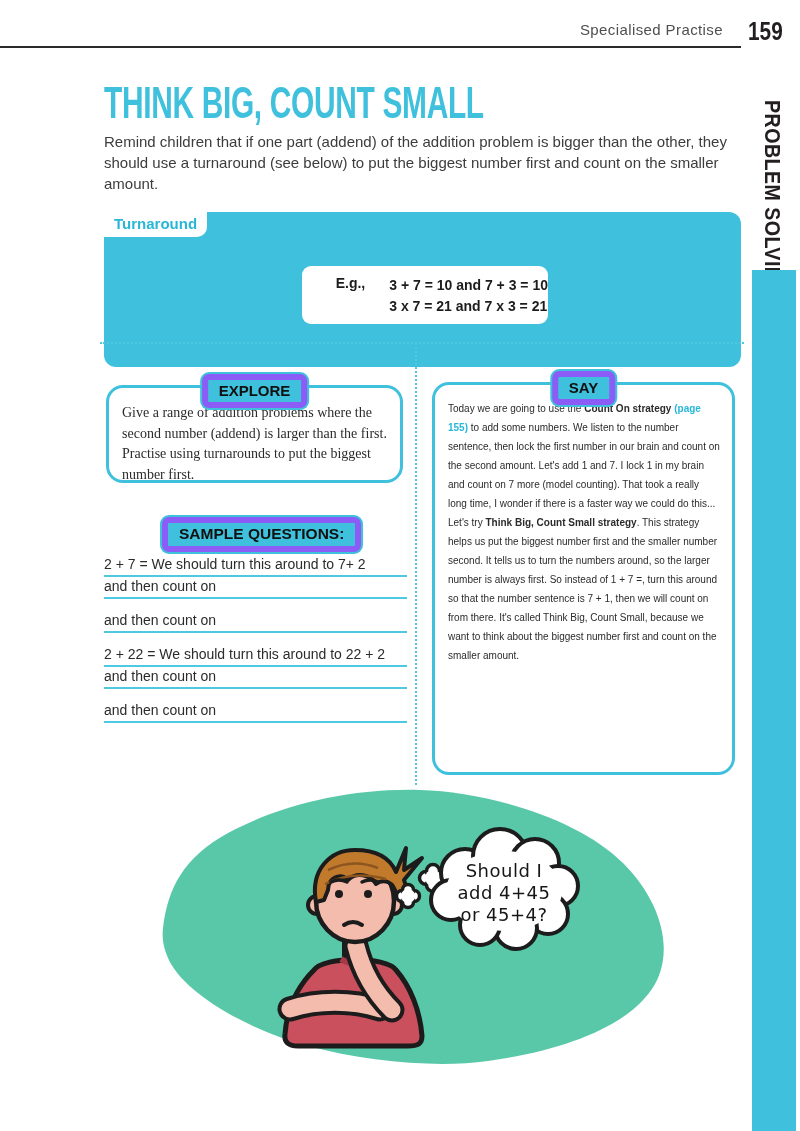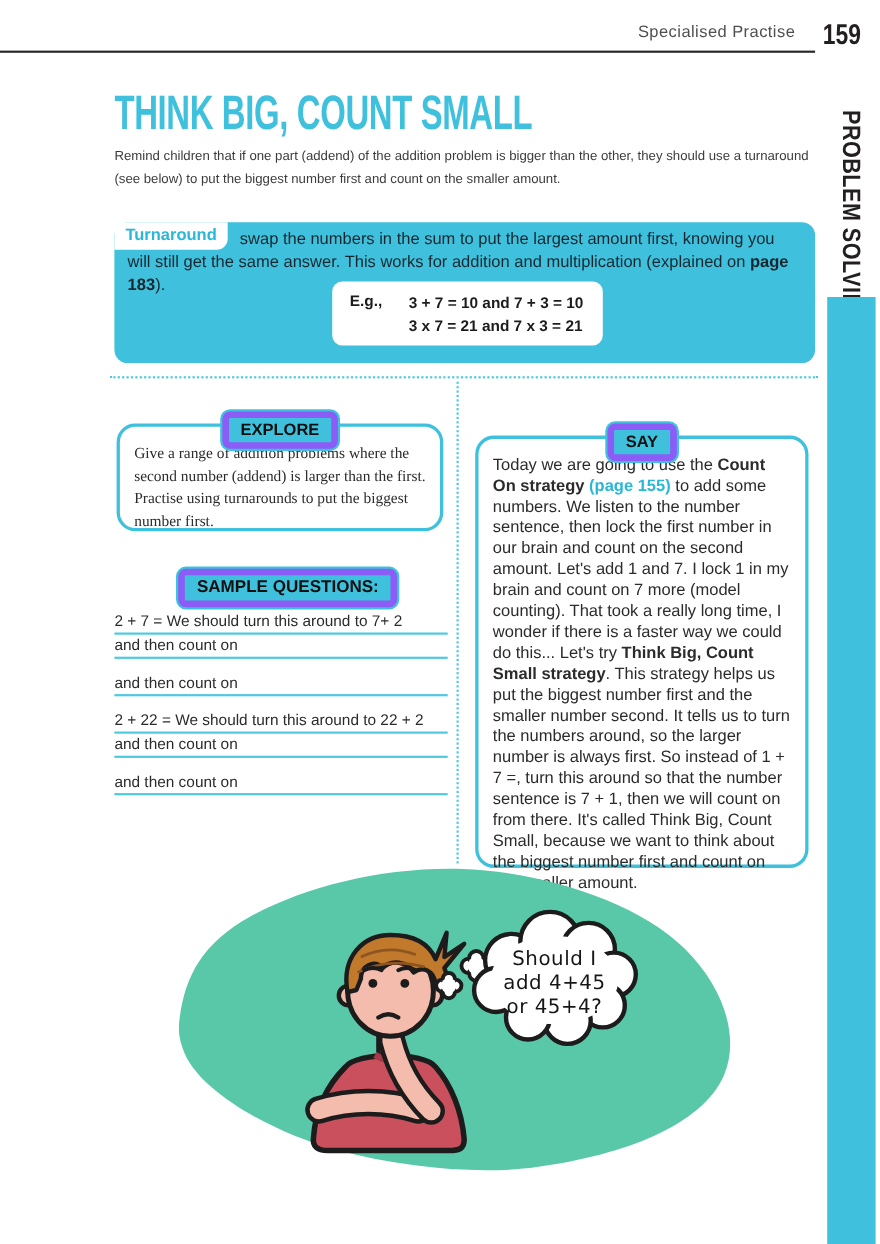--- a/index.html
+++ b/index.html
@@ -23,43 +23,43 @@
   .pagenum{position:absolute;left:748px;top:16px;width:50px;font-size:26px;font-weight:bold;
     color:#231f20;transform:scaleX(0.8);transform-origin:left top;letter-spacing:0px;}
   .side-label{position:absolute;left:752px;top:100px;width:36px;
     writing-mode:vertical-rl;text-orientation:mixed;
     font-size:24px;font-weight:bold;color:#231f20;letter-spacing:0.5px;
     transform:scale(0.95,0.82);transform-origin:top left;white-space:nowrap;}
   .side-bar{position:absolute;left:752px;top:270px;width:44px;height:861px;background:var(--accent);}
   
   .title{position:absolute;left:104px;top:78px;font-size:44px;font-weight:bold;color:var(--accent);
     transform:scaleX(0.68);transform-origin:left top;white-space:nowrap;letter-spacing:-0.5px;}
-  .intro{position:absolute;left:104px;top:131px;width:642px;font-size:12px;line-height:21px;color:#3c3c3c;}
+  .intro{position:absolute;left:104px;top:131px;width:642px;font-size:15px;line-height:21px;color:#3c3c3c;}
   
-  .tbox{position:absolute;left:104px;top:202px;width:637px;height:128px;background:var(--accent);border-radius:12px;}
+  .tbox{position:absolute;left:104px;top:212px;width:637px;height:155px;background:var(--accent);border-radius:12px;}
   .tbox-label{position:absolute;left:0;top:0;background:#ffffff;color:var(--accent_dark);
     font-weight:bold;font-size:15px;padding:3px 10px 5px 10px;border-radius:0 0 10px 0;}
   .tbox-text{padding:5px 12px 0 12px;text-indent:102px;font-size:15px;line-height:21px;color:#17272f;}
   .eg-box{position:absolute;left:198px;top:54px;width:246px;height:58px;background:#ffffff;border-radius:9px;
-    display:flex;align-items:flex-start;padding:9px 0 0 16px;box-sizing:border-box;}
+    display:flex;align-items:flex-start;padding:9px 0 0 16px;box-sizing:border-box;justify-content:flex-end;}
   .eg-label{font-size:14px;font-weight:bold;color:#1c1c1c;margin-right:24px;}
   .eg-lines{font-size:14px;font-weight:bold;color:#1c1c1c;line-height:21px;}
   
   .div-h{position:absolute;left:100px;top:342px;width:644px;border-top:2px dotted #4ec9e2;}
   .div-v{position:absolute;left:415px;top:347px;height:438px;border-left:2px dotted #4ec9e2;}
   
   .badge{display:inline-block;background:var(--accent);color:#101010;font-weight:bold;font-size:15px;
     padding:2px 11px 3px 11px;border:6px solid #8b5cf6;border-radius:7px;
     box-shadow:0 0 0 2px var(--accent);white-space:nowrap;}
   .rbox{position:absolute;border:3px solid var(--accent);border-radius:17px;background:#ffffff;box-sizing:border-box;}
   .rbox .badge{position:absolute;top:-14px;left:50%;transform:translateX(-50%);}
   .explore-box{left:106px;top:385px;width:297px;height:98px;}
   .explore-text{padding:15px 13px 0 13px;font-size:14px;line-height:20.5px;color:#2b2b2b;font-family:Liberation Serif, serif;}
-  .say-box{left:432px;top:396px;width:303px;height:393px;}
-  .say-text{padding:14px 12px 0 13px;font-size:15px;line-height:19px;color:#2b2b2b;}
+  .say-box{left:432px;top:382px;width:303px;height:393px;}
+  .say-text{padding:14px 12px 0 13px;font-size:10px;line-height:19px;color:#2b2b2b;}
   
   .sq-badge{position:absolute;left:162px;top:517px;}
   .sq-badge .badge{font-size:15.5px;text-align:right;}
   .sq-list{position:absolute;left:104px;top:555px;width:303px;}
   .sq-item{margin-bottom:12px;}
   .sq-line{font-size:14px;color:#2b2b2b;border-bottom:2px solid #4ec9e2;padding:1px 0 3px 0;}
   
   .illus{position:absolute;left:138px;top:778px;width:548px;height:302px;}
   .bubble-text{font-family:"DejaVu Sans",sans-serif;font-size:18px;fill:#161616;letter-spacing:0.5px;}
 </style>
@@ -72,21 +72,20 @@
   <div class="pagenum">159</div>
   <div class="header-rule"></div>
   <div class="side-label">PROBLEM SOLVING</div>
   <div class="side-bar"></div>
 
   <div class="title">THINK BIG, COUNT SMALL</div>
   <div class="intro">Remind children that if one part (addend) of the addition problem is bigger than the other, they should use a turnaround (see below) to put the biggest number first and count on the smaller amount.</div>
 
   <div class="tbox">
     <div class="tbox-label">Turnaround</div>
-    <div class="tbox-text"><span>swap the numbers in the sum to put the largest amount first, knowing you will still get the same answer. This works for addition and multiplication (explained on </span><span style="font-weight: bold;">page 183</span><span>).</span></div>
     <div class="eg-box">
       <div class="eg-label">E.g.,</div>
       <div class="eg-lines">
         <div>3 + 7 = 10 and 7 + 3 = 10</div>
         <div>3 x 7 = 21 and 7 x 3 = 21</div>
       </div>
     </div>
   </div>
 
   <div class="div-h"></div>

